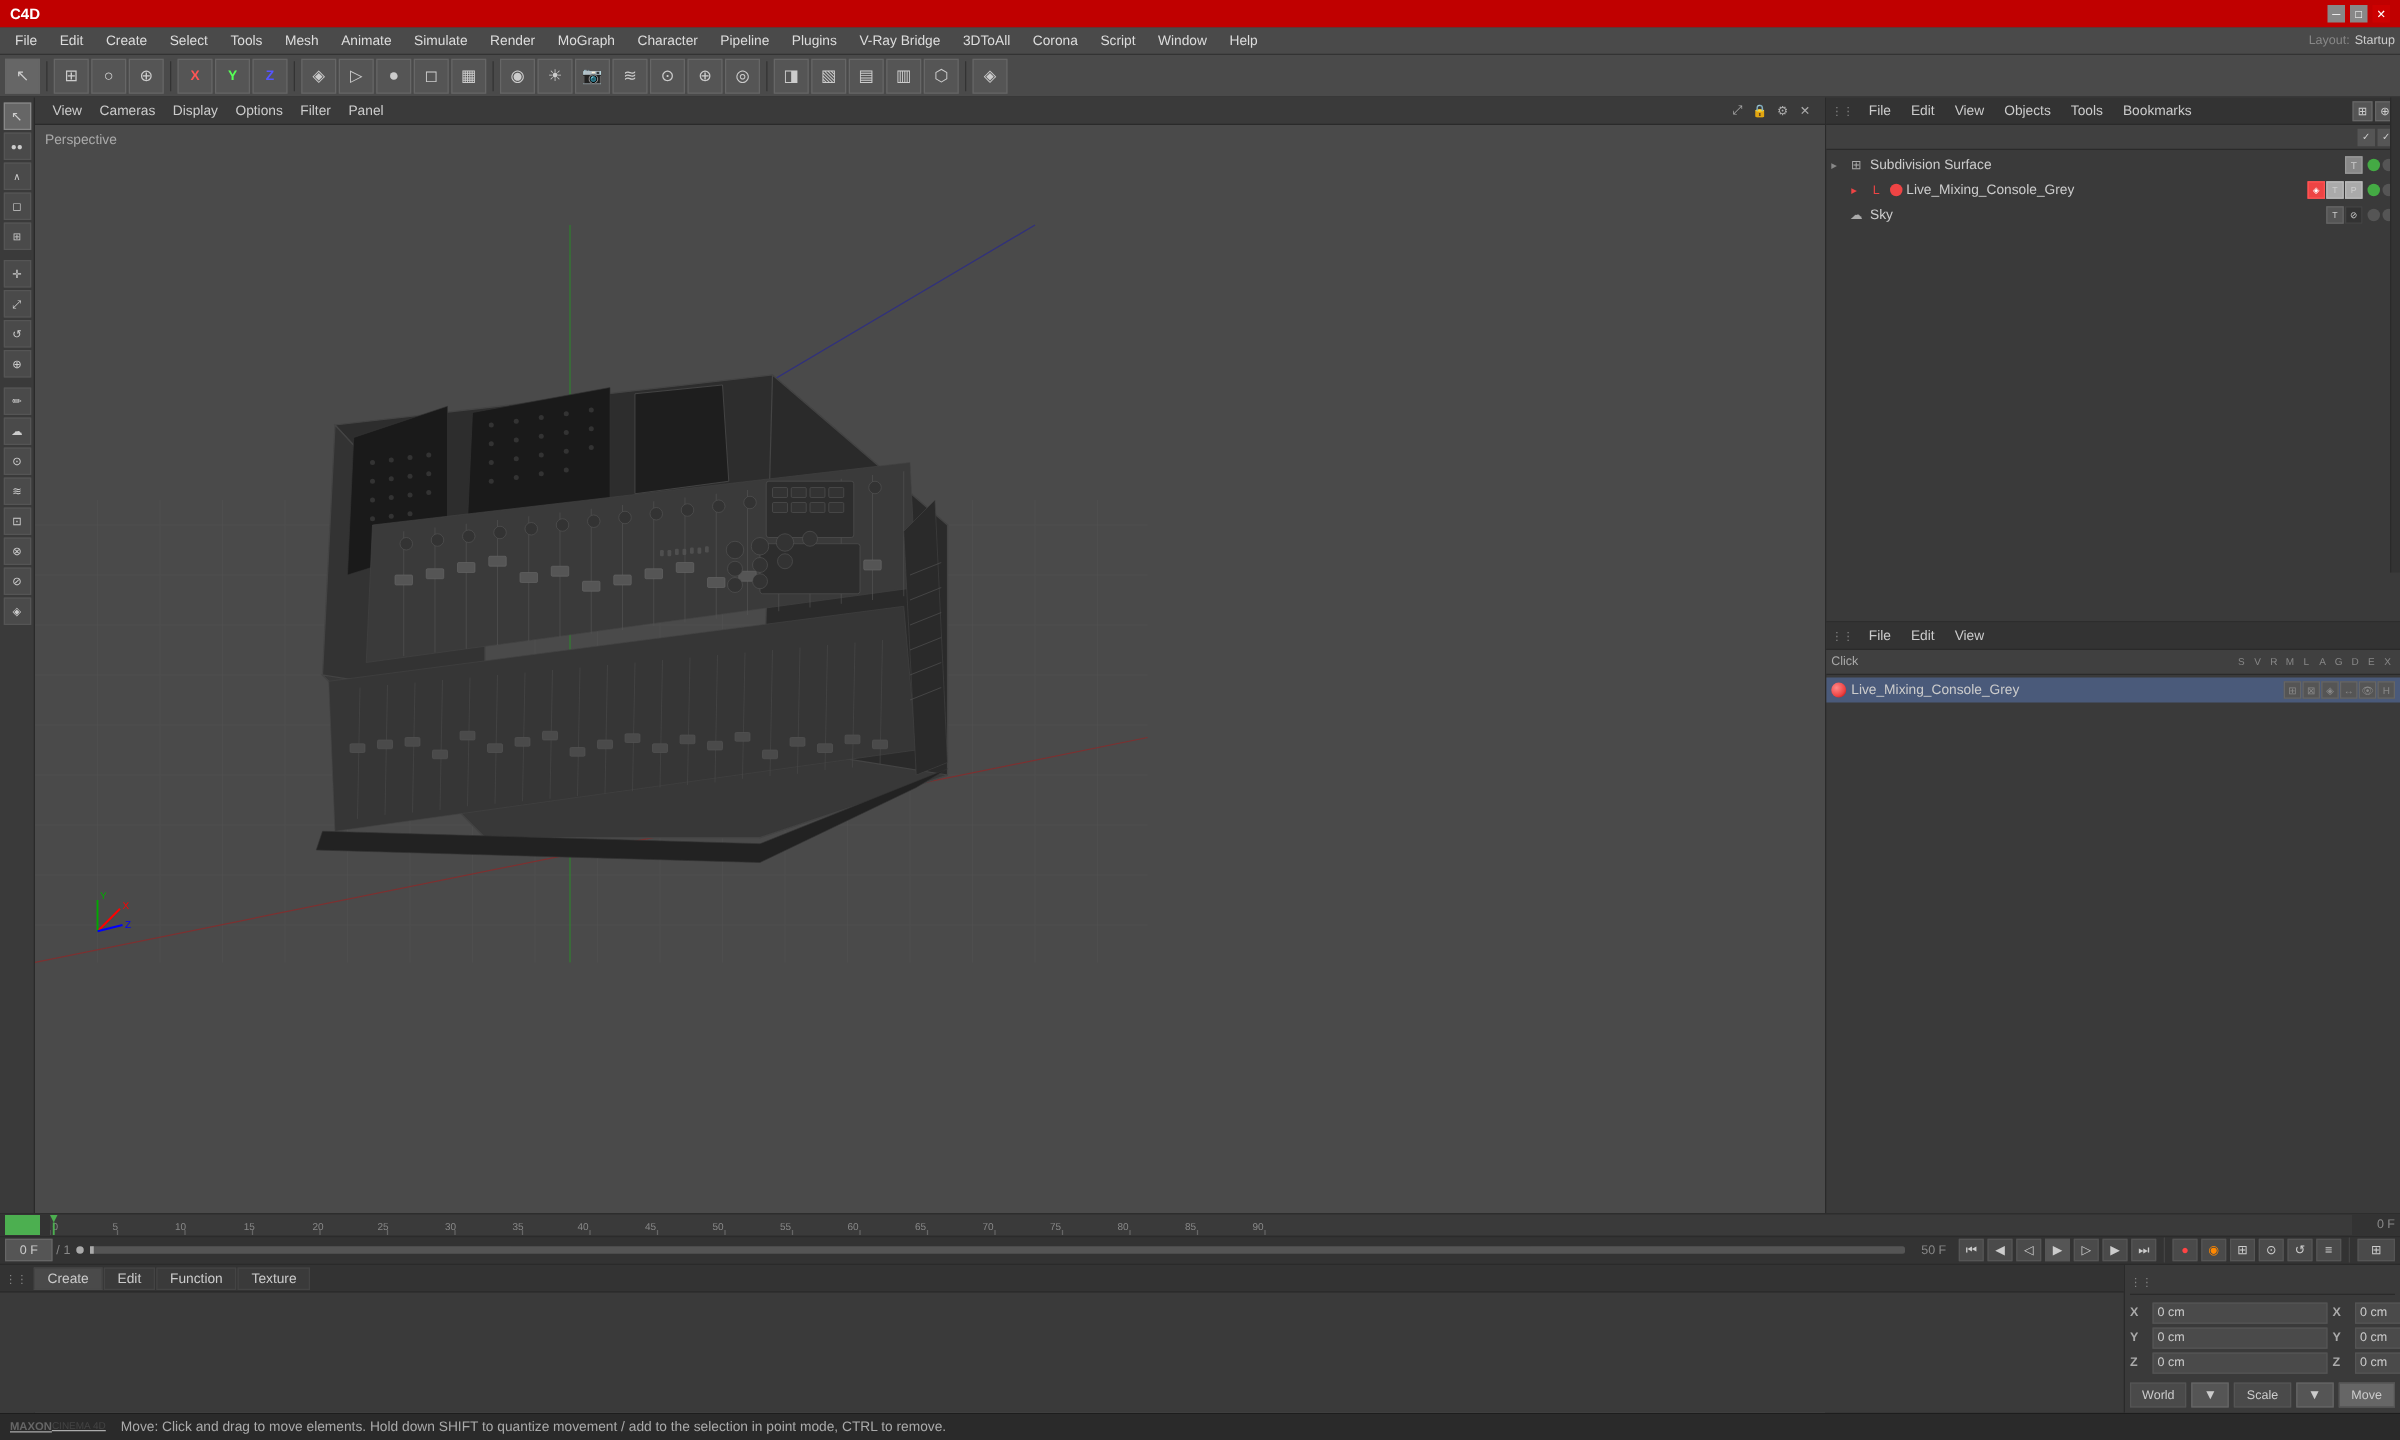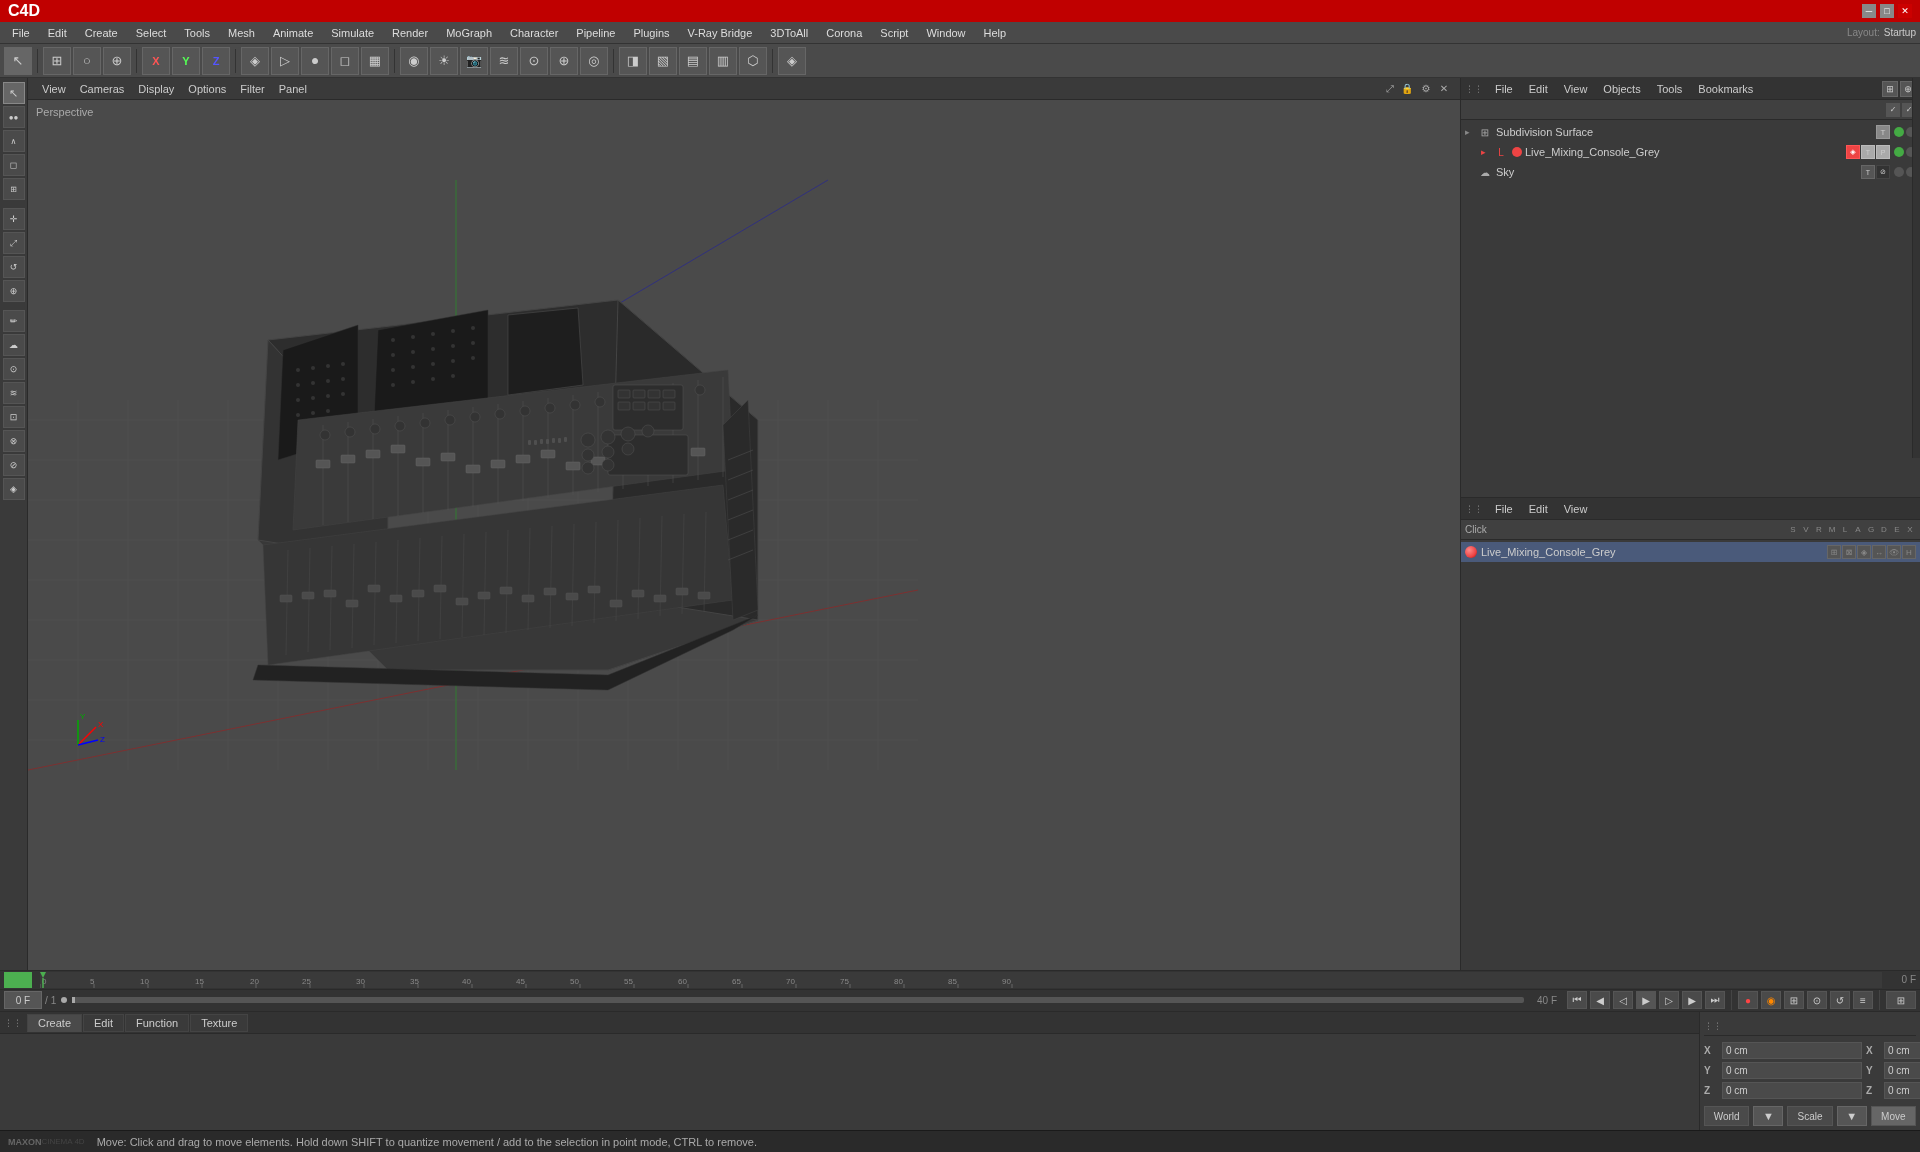--- a/index.html
+++ b/index.html
@@ -443,21 +443,21 @@
       width: 8px;
       background: #333;
       border-left: 1px solid #2a2a2a;
     }
 
   </style>
 </head>
 <body>
 
 <div id="title-bar">
-  <span style="font-size:16px; font-weight:bold; color:#fff; margin-right:4px;">C4D</span>
+  <span style="font-size:12px; font-weight:bold; color:#fff; margin-right:4px;">C4D</span>
   <div class="win-controls">
     <button class="win-btn">─</button>
     <button class="win-btn">□</button>
     <button class="win-btn" style="background:#c00;">✕</button>
   </div>
 </div>
 
 <div id="menu-bar">
   <span class="menu-item">File</span>
   <span class="menu-item">Edit</span>
@@ -1016,21 +1016,21 @@
   <div id="timeline-controls" style="height:26px; background:#333; display:flex; align-items:center; padding:0 4px; gap:3px; border-bottom:1px solid #2a2a2a;">
 
     <input class="tc-input" value="0 F" style="width: 38px;">
     <span style="font-size:10px;color:#888;">/</span>
     <span style="font-size:10px;color:#888;">1</span>
 
     <div style="width:6px;height:6px;background:#aaa;border-radius:50%;margin:0 2px;"></div>
     <div style="flex:1;height:6px;background:#555;border-radius:2px;position:relative;">
       <div style="position:absolute;left:0;width:3px;height:100%;background:#aaa;"></div>
     </div>
-    <span style="font-size:10px;color:#888;width:30px;text-align:right;">40 F</span>
+    <span style="font-size:10px;color:#888;width:30px;text-align:right;">50 F</span>
     <span style="font-size:10px;color:#888;margin-left:4px;"></span>
 
     <div class="tc-btn">⏮</div>
     <div class="tc-btn">◀</div>
     <div class="tc-btn">◁</div>
     <div class="tc-btn" style="background:#555;">▶</div>
     <div class="tc-btn">▷</div>
     <div class="tc-btn">▶</div>
     <div class="tc-btn">⏭</div>
 
@@ -1102,19 +1102,19 @@
         <button class="transform-btn">Scale</button>
         <div style="width:30px;height:20px;background:#555;border:1px solid #666;display:flex;align-items:center;justify-content:center;cursor:pointer;">▼</div>
         <button class="transform-btn apply">Move</button>
       </div>
     </div>
 
   </div>
 </div>
 
 <div id="status-bar" style="position:fixed; bottom:0; left:0; right:0; height:22px; background:#2a2a2a; display:flex; align-items:center; padding:0 8px; border-top:1px solid #1a1a1a;">
-  <div style="display:flex; align-items:center; margin-right:12px;">
+  <div style="display:flex; margin-right:12px;text-decoration:underline;">
     <span style="font-size:9px; color:#666; font-weight:bold;">MAXON</span>
     <br>
     <span style="font-size:8px; color:#444;">CINEMA 4D</span>
   </div>
   <span style="color:#aaa; font-size:11px;">Move: Click and drag to move elements. Hold down SHIFT to quantize movement / add to the selection in point mode, CTRL to remove.</span>
 </div>
 
 </body></html>

